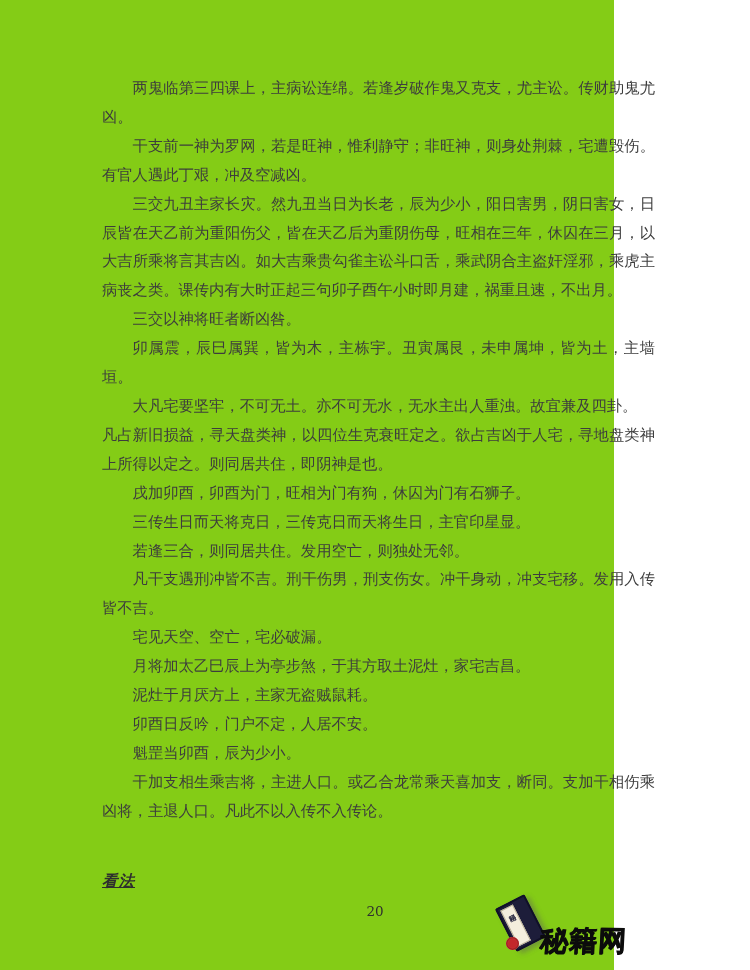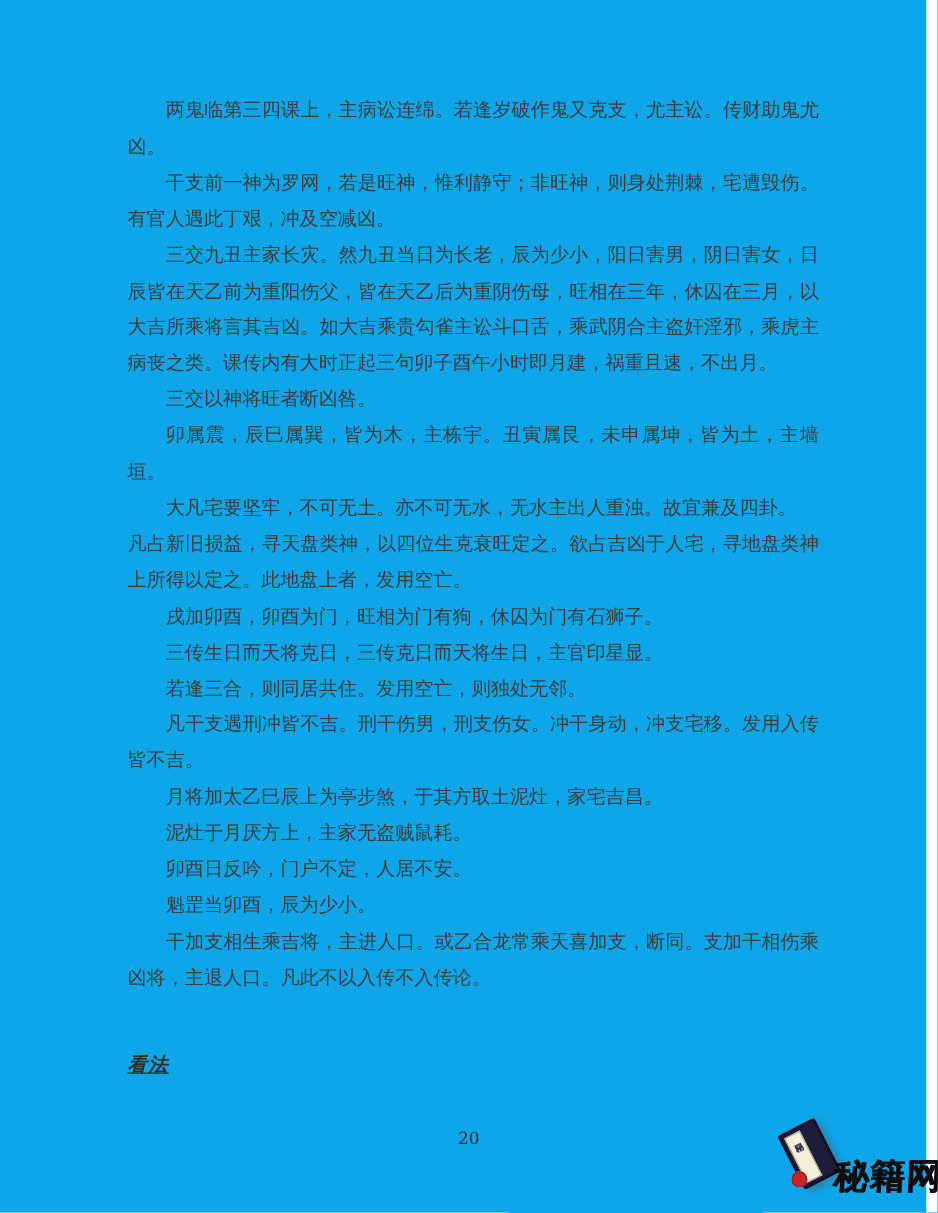--- a/index.html
+++ b/index.html
@@ -10,23 +10,23 @@
     width: 750px;
     height: 970px;
     background: #ffffff;
     position: relative;
     overflow: hidden;
     font-family: "DejaVu Serif", "Liberation Serif", serif;
   }
   .page {
     position: absolute;
     left: 0; top: 0;
-    width: 741px;
+    width: 614px;
     height: 970px;
-    background: #0ea5e9;
+    background: #84cc16;
   }
   .content {
     position: absolute;
     left: 102px;
     top: 74px;
     width: 553px;
     color: #3d3d3d;
   }
   .para {
     margin: 0;
@@ -134,25 +134,26 @@
 <div class="page">
 
   <div class="content">
 
   <p class="para indent">两鬼临第三四课上，主病讼连绵。若逢岁破作鬼又克支，尤主讼。传财助鬼尤凶。</p>
       <p class="para indent">干支前一神为罗网，若是旺神，惟利静守；非旺神，则身处荆棘，宅遭毁伤。有官人遇此丁艰，冲及空减凶。</p>
       <p class="para indent">三交九丑主家长灾。然九丑当日为长老，辰为少小，阳日害男，阴日害女，日辰皆在天乙前为重阳伤父，皆在天乙后为重阴伤母，旺相在三年，休囚在三月，以大吉所乘将言其吉凶。如大吉乘贵勾雀主讼斗口舌，乘武阴合主盗奸淫邪，乘虎主病丧之类。课传内有大时正起三句卯子酉午小时即月建，祸重且速，不出月。</p>
       <p class="para indent">三交以神将旺者断凶咎。</p>
       <p class="para indent">卯属震，辰巳属巽，皆为木，主栋宇。丑寅属艮，未申属坤，皆为土，主墙垣。</p>
       <p class="para indent">大凡宅要坚牢，不可无土。亦不可无水，无水主出人重浊。故宜兼及四卦。</p>
-      <p class="para">凡占新旧损益，寻天盘类神，以四位生克衰旺定之。欲占吉凶于人宅，寻地盘类神上所得以定之。此地盘上者，发用空亡。</p>
+      <p class="para">凡占新旧损益，寻天盘类神，以四位生克衰旺定之。欲占吉凶于人宅，寻地盘类神上所得以定之。则同居共住，即阴神是也。</p>
       <p class="para indent">戌加卯酉，卯酉为门，旺相为门有狗，休囚为门有石狮子。</p>
       <p class="para indent">三传生日而天将克日，三传克日而天将生日，主官印星显。</p>
       <p class="para indent">若逢三合，则同居共住。发用空亡，则独处无邻。</p>
       <p class="para indent">凡干支遇刑冲皆不吉。刑干伤男，刑支伤女。冲干身动，冲支宅移。发用入传皆不吉。</p>
+      <p class="para indent">宅见天空、空亡，宅必破漏。</p>
       <p class="para indent">月将加太乙巳辰上为亭步煞，于其方取土泥灶，家宅吉昌。</p>
       <p class="para indent">泥灶于月厌方上，主家无盗贼鼠耗。</p>
       <p class="para indent">卯酉日反吟，门户不定，人居不安。</p>
       <p class="para indent">魁罡当卯酉，辰为少小。</p>
       <p class="para indent">干加支相生乘吉将，主进人口。或乙合龙常乘天喜加支，断同。支加干相伤乘凶将，主退人口。凡此不以入传不入传论。</p>
       <div class="heading first">看法</div>
     </div>
 
   <div class="footer-pagenum">20</div>
 

